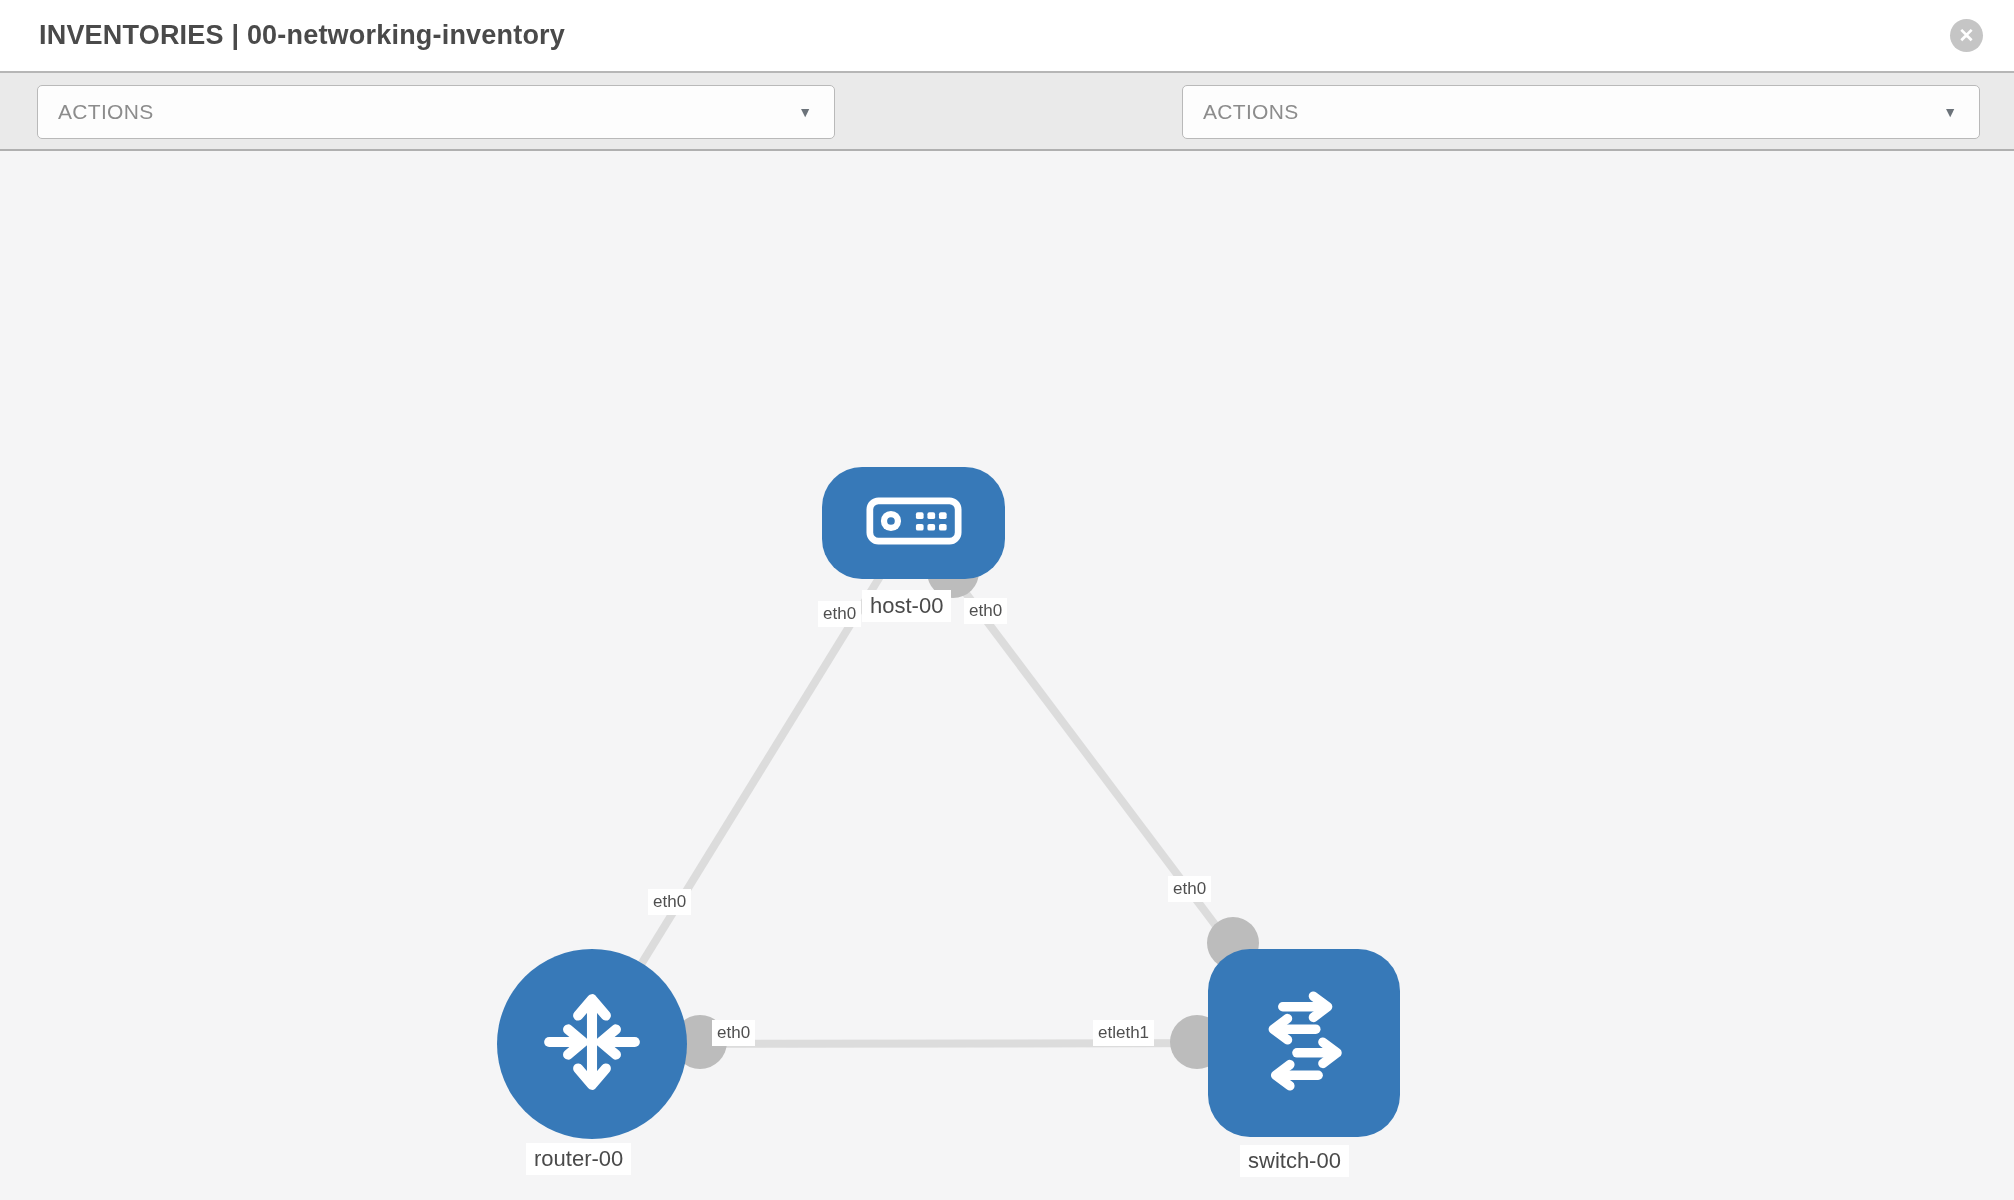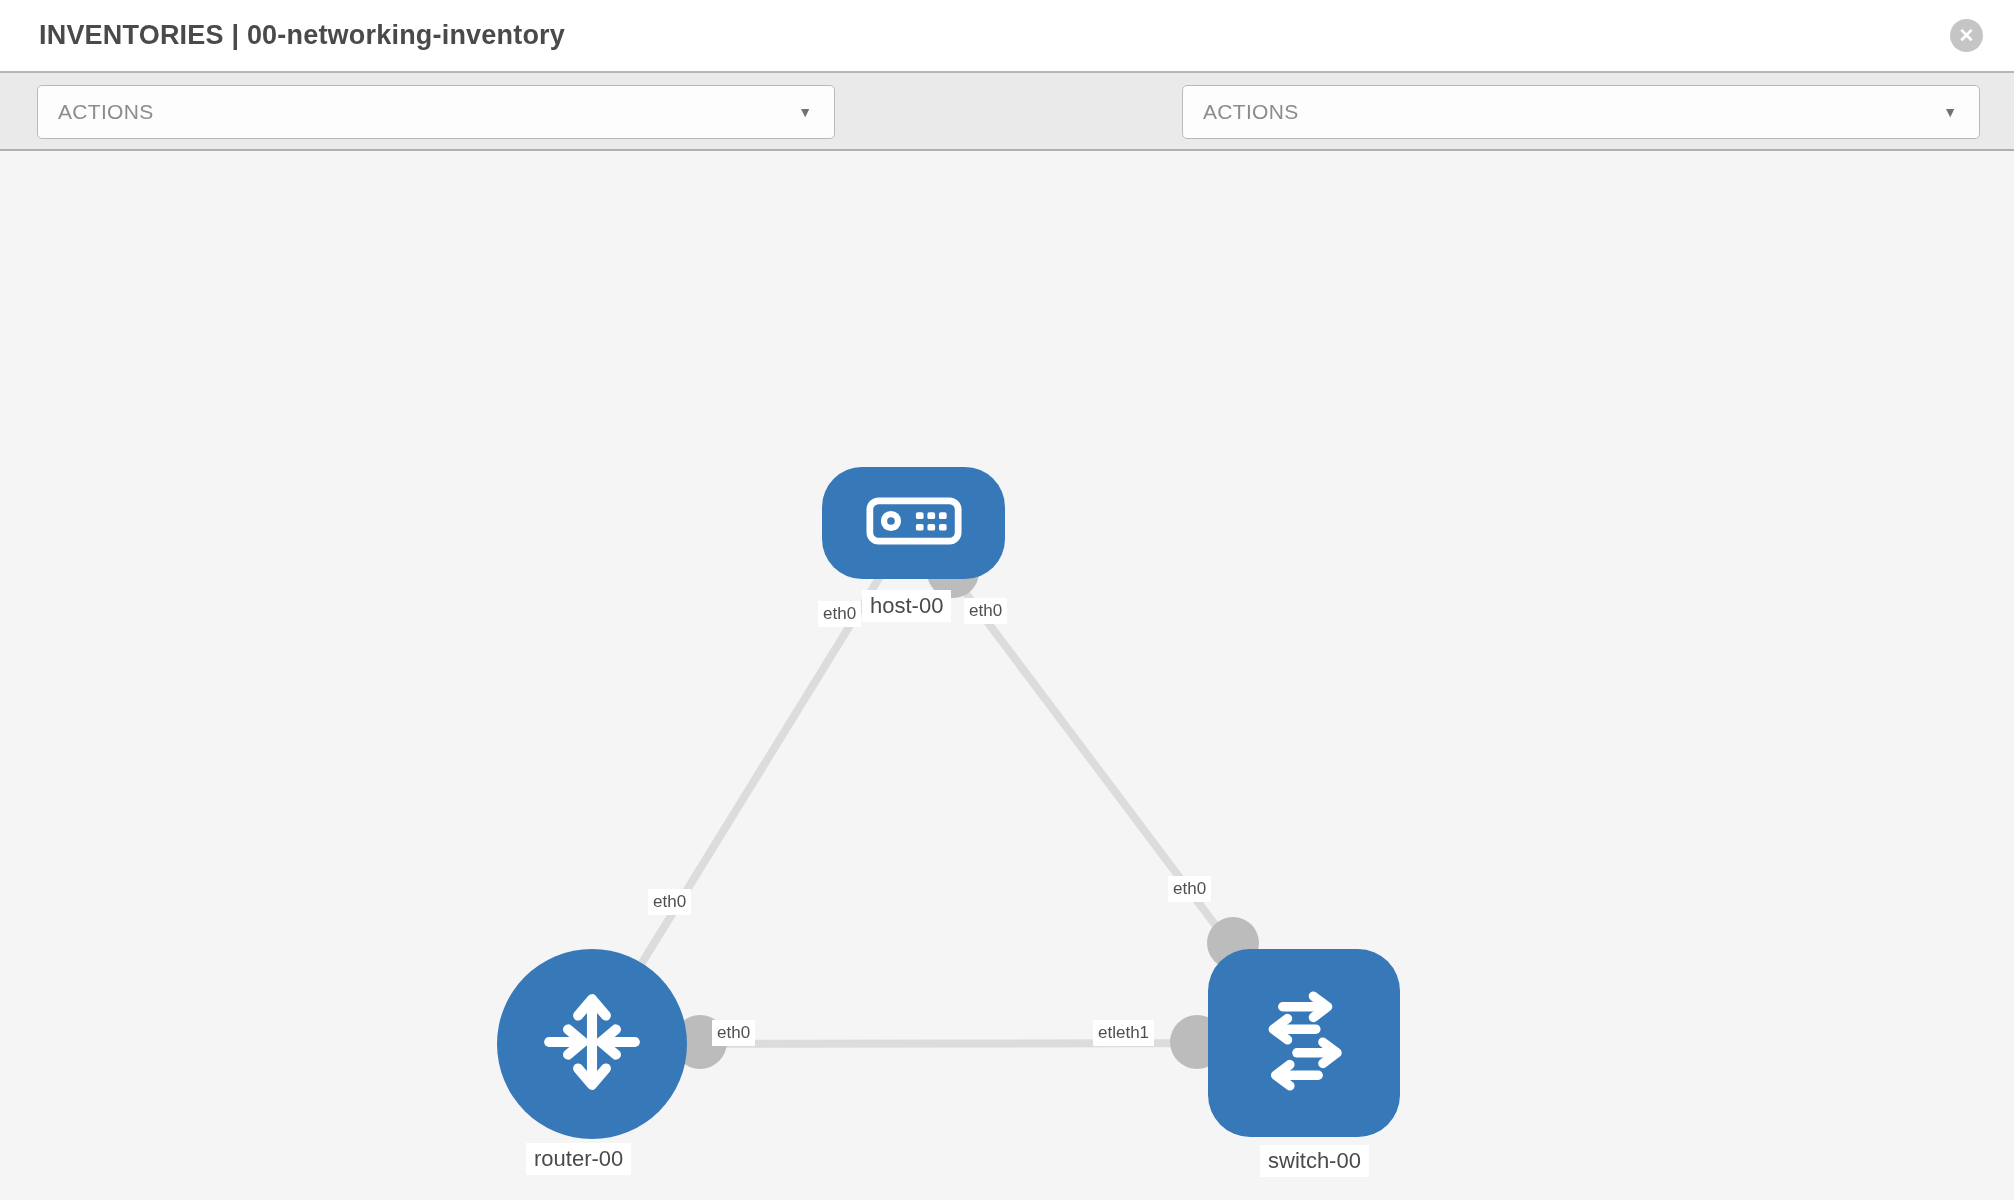--- a/index.html
+++ b/index.html
@@ -79,21 +79,21 @@
     font-size: 22px; padding: 3px 8px; color: #4a4a4a;
   }
   #lbl-host-left   { left: 818px;  top: 449px; }
   #lbl-host-name   { left: 862px;  top: 438px; }
   #lbl-host-right  { left: 964px;  top: 446px; }
   #lbl-router-up   { left: 648px;  top: 737px; }
   #lbl-switch-up   { left: 1168px; top: 724px; }
   #lbl-mid-left    { left: 712px;  top: 868px; }
   #lbl-mid-right   { left: 1093px; top: 868px; }
   #lbl-router-name { left: 526px;  top: 991px; }
-  #lbl-switch-name { left: 1240px; top: 993px; margin-left: 20px; }
+  #lbl-switch-name { left: 1240px; top: 993px; }
 </style>
 </head>
 <body>
 
 <div class="titlebar">
   <h1>INVENTORIES | 00-networking-inventory</h1>
   <div class="close-btn">✕</div>
 </div>
 
 <div class="toolbar">

